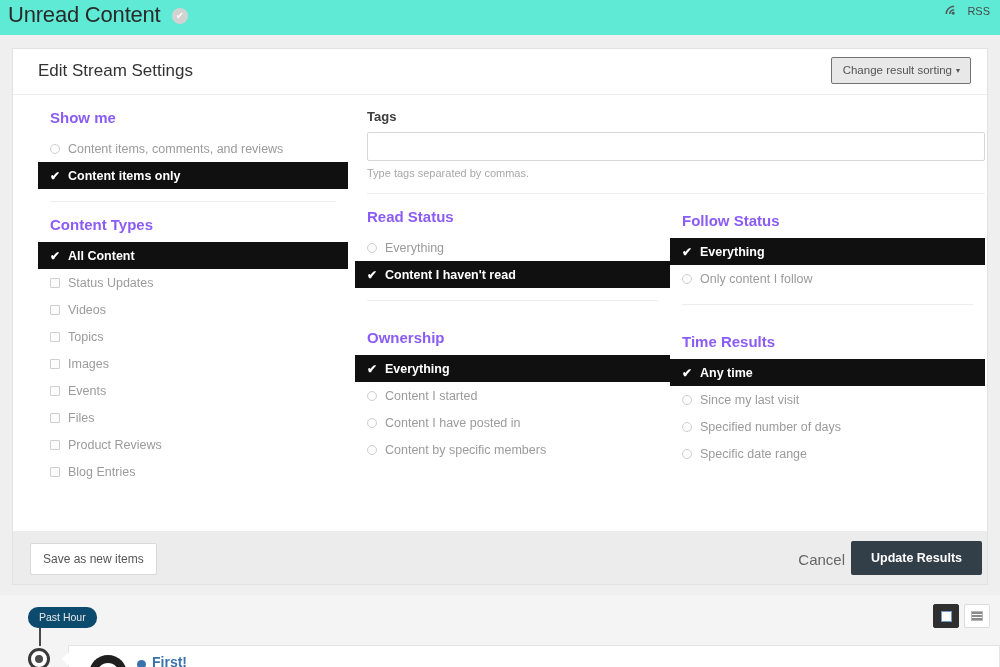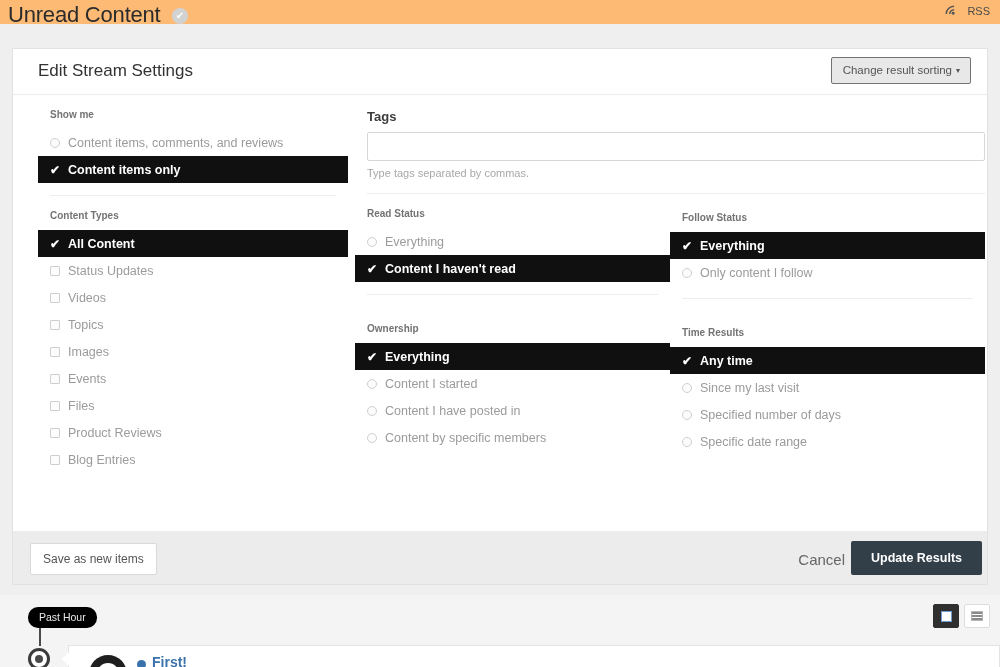--- a/index.html
+++ b/index.html
@@ -6,22 +6,22 @@
   html, body {
     margin: 0; padding: 0;
     width: 1000px; height: 667px;
     background: #efefef;
     font-family: "Liberation Sans", sans-serif;
     overflow: hidden;
   }
 
   
   .page-head {
-    position: absolute; left: 0; top: 0; width: 1000px; height: 24px;
-    background: #fdba74;
+    position: absolute; left: 0; top: 0; width: 1000px; height: 35px;
+    background: #5eead4;
   }
   .page-title {
     position: absolute; left: 8px; top: 2px;
     font-size: 22px; color: #2b2b2b; font-weight: normal;
     letter-spacing: -0.2px;
   }
   .title-check {
     position: absolute; left: 172px; top: 8px;
     width: 16px; height: 16px; border-radius: 50%;
     background: #d2d2d2; color: #fff;
@@ -62,21 +62,21 @@
   
   .card-body { position: relative; height: 435px; padding: 0; }
 
   .col { position: absolute; top: 0; }
   .col-left   { left: 25px;  width: 310px; }
   .col-mid    { left: 342px; width: 315px; }
   .col-right  { left: 657px; width: 315px; }
 
   .group { position: relative; }
   .group-title {
-    font-size: 10px; font-weight: bold; color: #737373;
+    font-size: 15px; font-weight: bold; color: #8b5cf6;
     margin: 0 0 9px 0; padding-left: 12px;
   }
   .divider { border-top: 1px solid #ededed; margin: 12px 12px 14px 12px; }
 
   .opt {
     display: flex; align-items: center;
     height: 27px; padding-left: 12px;
     font-size: 12.5px; color: #9b9b9b;
     cursor: pointer; user-select: none;
   }
@@ -146,21 +146,21 @@
     font-family: "Liberation Sans", sans-serif; cursor: pointer;
   }
 
   
   .timeline {
     position: absolute; left: 0; top: 595px; width: 1000px; height: 72px;
     background: #f4f4f4;
   }
   .time-badge {
     position: absolute; left: 28px; top: 12px;
-    background: #000000; color: #e9e9e9;
+    background: #0c4a6e; color: #e9e9e9;
     font-size: 10.5px; border-radius: 10px;
     padding: 4px 11px 5px 11px; white-space: nowrap;
     cursor: pointer;
   }
   .time-stem {
     position: absolute; left: 39px; top: 33px;
     width: 2px; height: 18px; background: #4a4a4a;
   }
   .time-dot {
     position: absolute; left: 28px; top: 648px;

